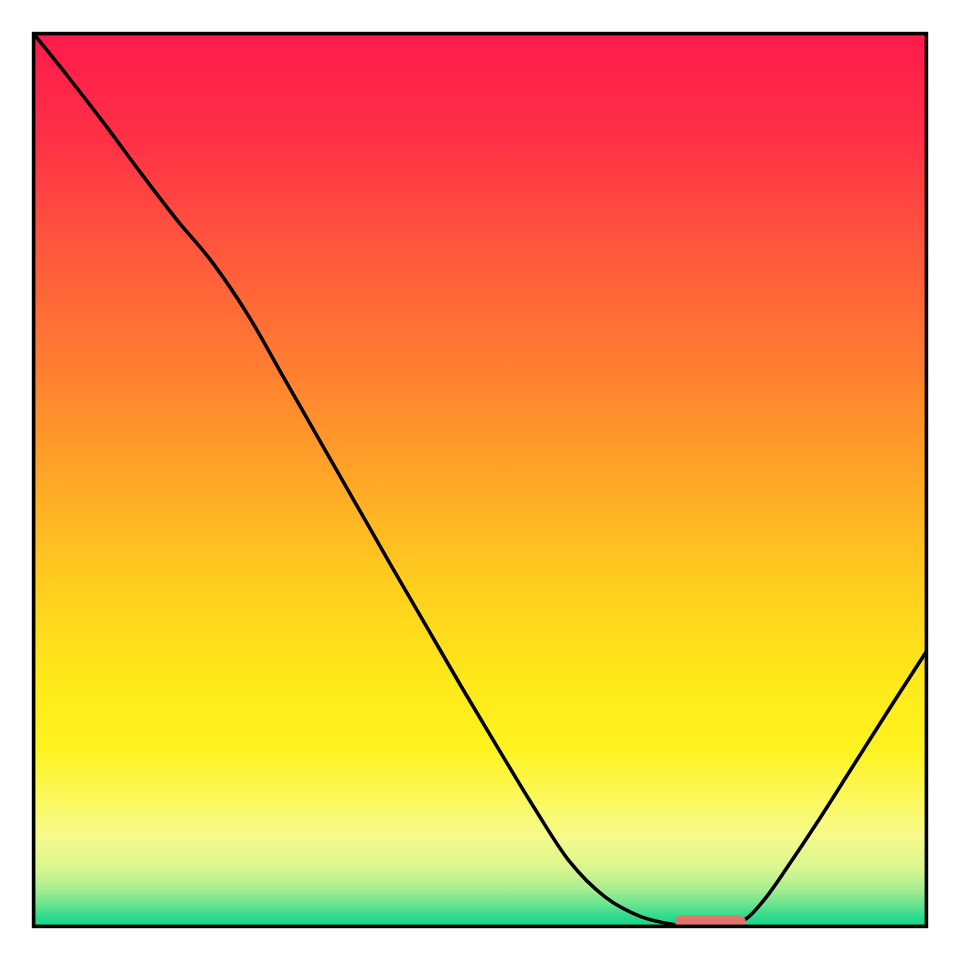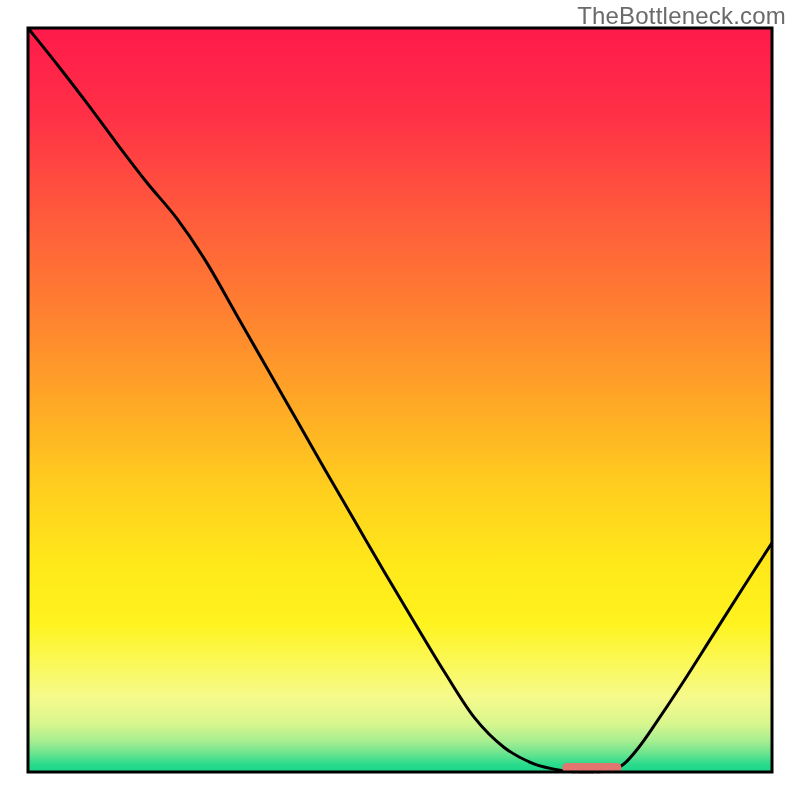--- a/index.html
+++ b/index.html
@@ -32,21 +32,20 @@
     left: 0;
     top: 0;
     width: 800px;
     height: 800px;
   }
 </style>
 </head>
 <body>
 <div class="container">
 
-  <div class="watermark">TheBottleneck.com</div>
 
   <svg class="plot" viewBox="0 0 800 800">
     <defs>
       <linearGradient id="bgGrad" x1="0" y1="0" x2="0" y2="1">
 
       <stop offset="0.00%" stop-color="#ff1a4b"></stop>
           <stop offset="12.00%" stop-color="#ff3146"></stop>
           <stop offset="25.00%" stop-color="#ff5a3c"></stop>
           <stop offset="38.00%" stop-color="#ff8030"></stop>
           <stop offset="50.00%" stop-color="#ffa726"></stop>

